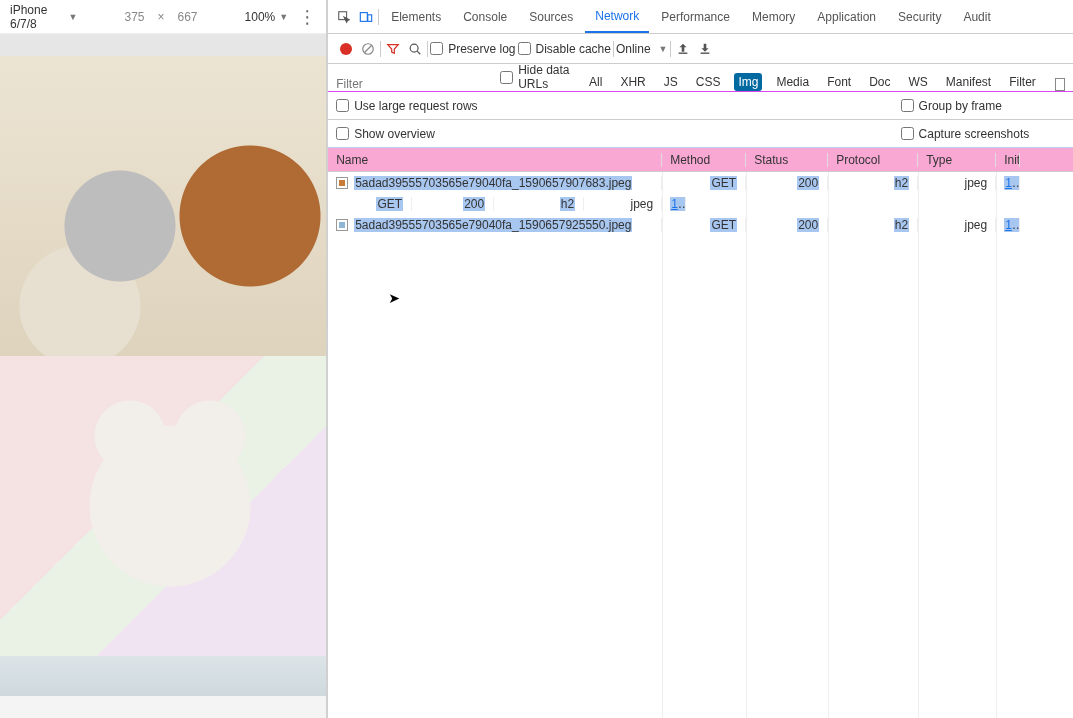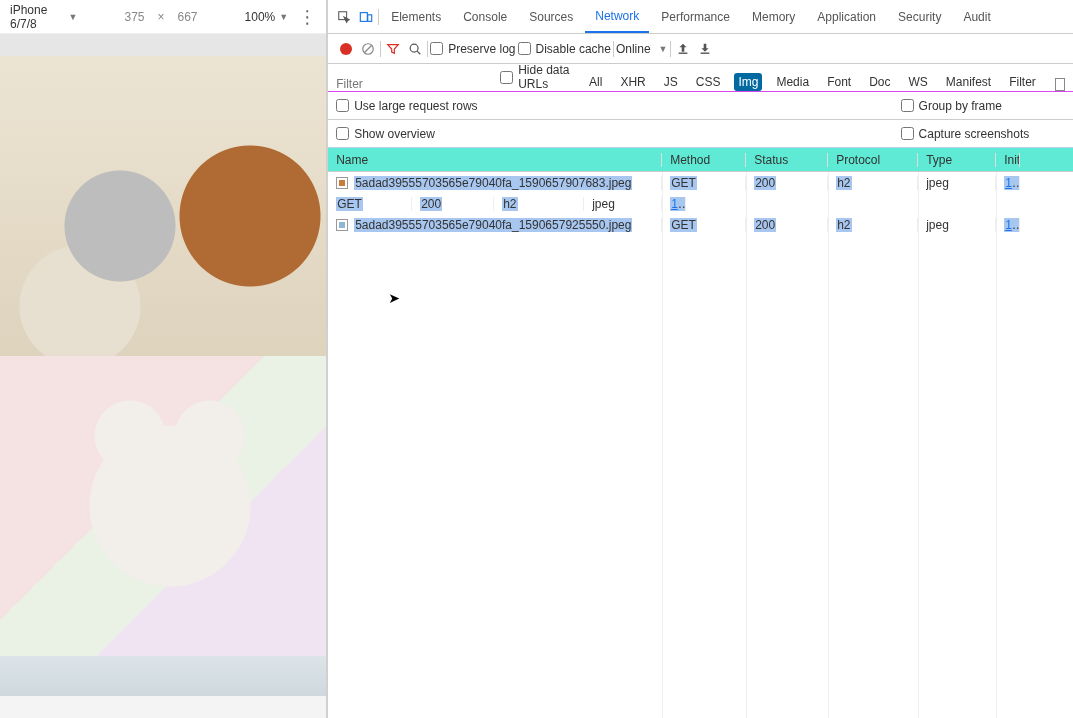--- a/index.html
+++ b/index.html
@@ -57,31 +57,31 @@
   .type-filters { display:flex; align-items:center; gap:10px; }
   .type-filters span { cursor:pointer; color:#333; padding:2px 4px; border-radius:3px;margin-top:33px; }
   .type-filters span.active { background:#0369a1; color:#fff; }
   .filter-square { width:13px;height:13px;border:1px solid #888; margin-left:6px;}
 
   .options-row { height:28px; display:flex; align-items:center; padding:0 8px; border-bottom:1px solid #ccc; }
   .opt-left, .opt-right { width:50%; display:flex; align-items:center; gap:6px; }
   .opt-right { justify-content:flex-start; padding-left:200px;}
   .options-row + .options-row { border-bottom:1px solid #b8d1f0; }
 
-  .table-head { display:flex; height:24px; align-items:center; border-bottom:1px solid #ccc; background:#5eead4; }
+  .table-head { display:flex; height:24px; align-items:center; border-bottom:1px solid #ccc; background:#f9a8d4; }
   .table-head .th { padding:0 8px; border-right:1px solid #ddd; color:#333; font-weight:400; overflow:hidden; white-space:nowrap; }
   .col-name { flex:1; max-width:334px; }
   .col-method{ width:84px; }
   .col-status{ width:82px; }
   .col-protocol{ width:90px; }
   .col-type{ width:78px; }
   .col-init{ width:24px; border-right:none;}
 
   .rows { flex:1; position:relative; }
-  .row { display:flex; height:21px; align-items:center; }
+  .row { display:flex; height:21px; align-items:center;text-align:right; }
   .row .td { padding:0 8px; border-right:1px solid #eee; overflow:hidden; white-space:nowrap; text-overflow:ellipsis; }
   .row .td.name { display:flex; align-items:center; gap:6px; }
   .file-icon { width:12px;height:12px;display:inline-block;border:1px solid #999;background:#fff;position:relative;}
   .file-icon.i1::after{content:"";position:absolute;inset:2px;background:#c97c3a;}
   .file-icon.i2::after{content:"";position:absolute;inset:2px;background:#8fb7d4;}
   .hl { background:#a8c7f0; padding:0 1px; }
   .link { color:#1a73e8; text-decoration:underline; }
 
   .cursor-arrow { position:absolute; left:60px; top:118px; font-size:14px; color:#000; }
 

